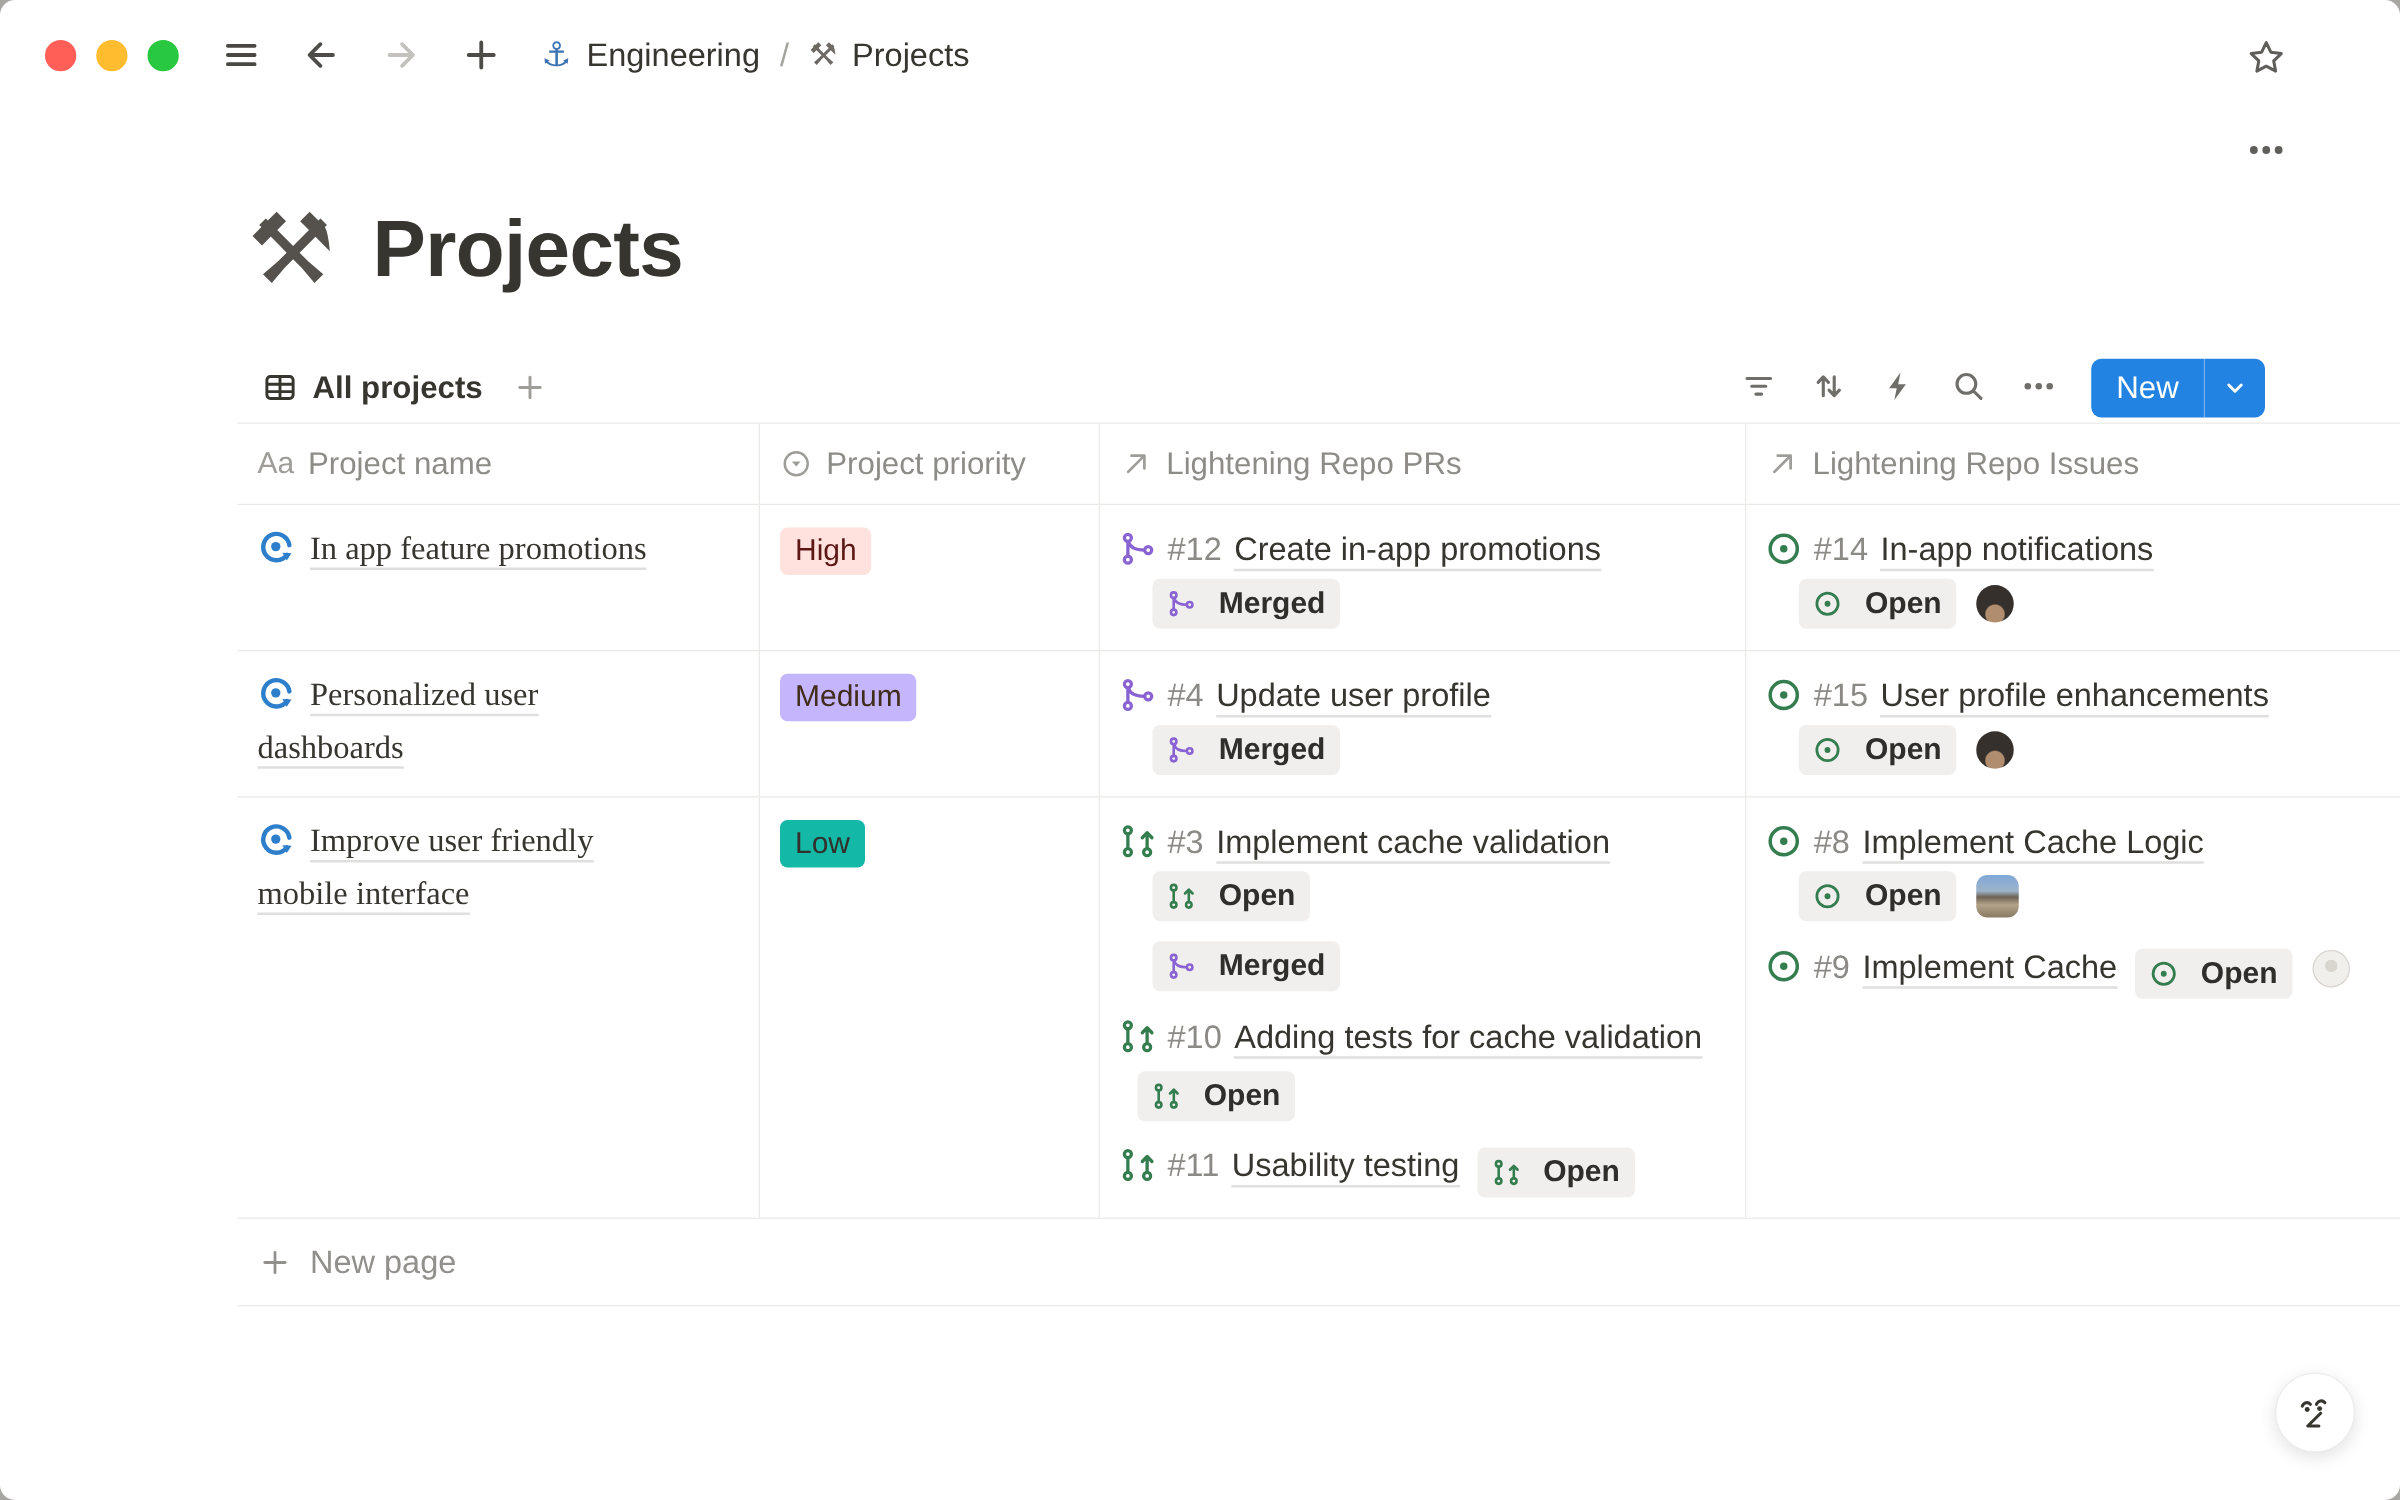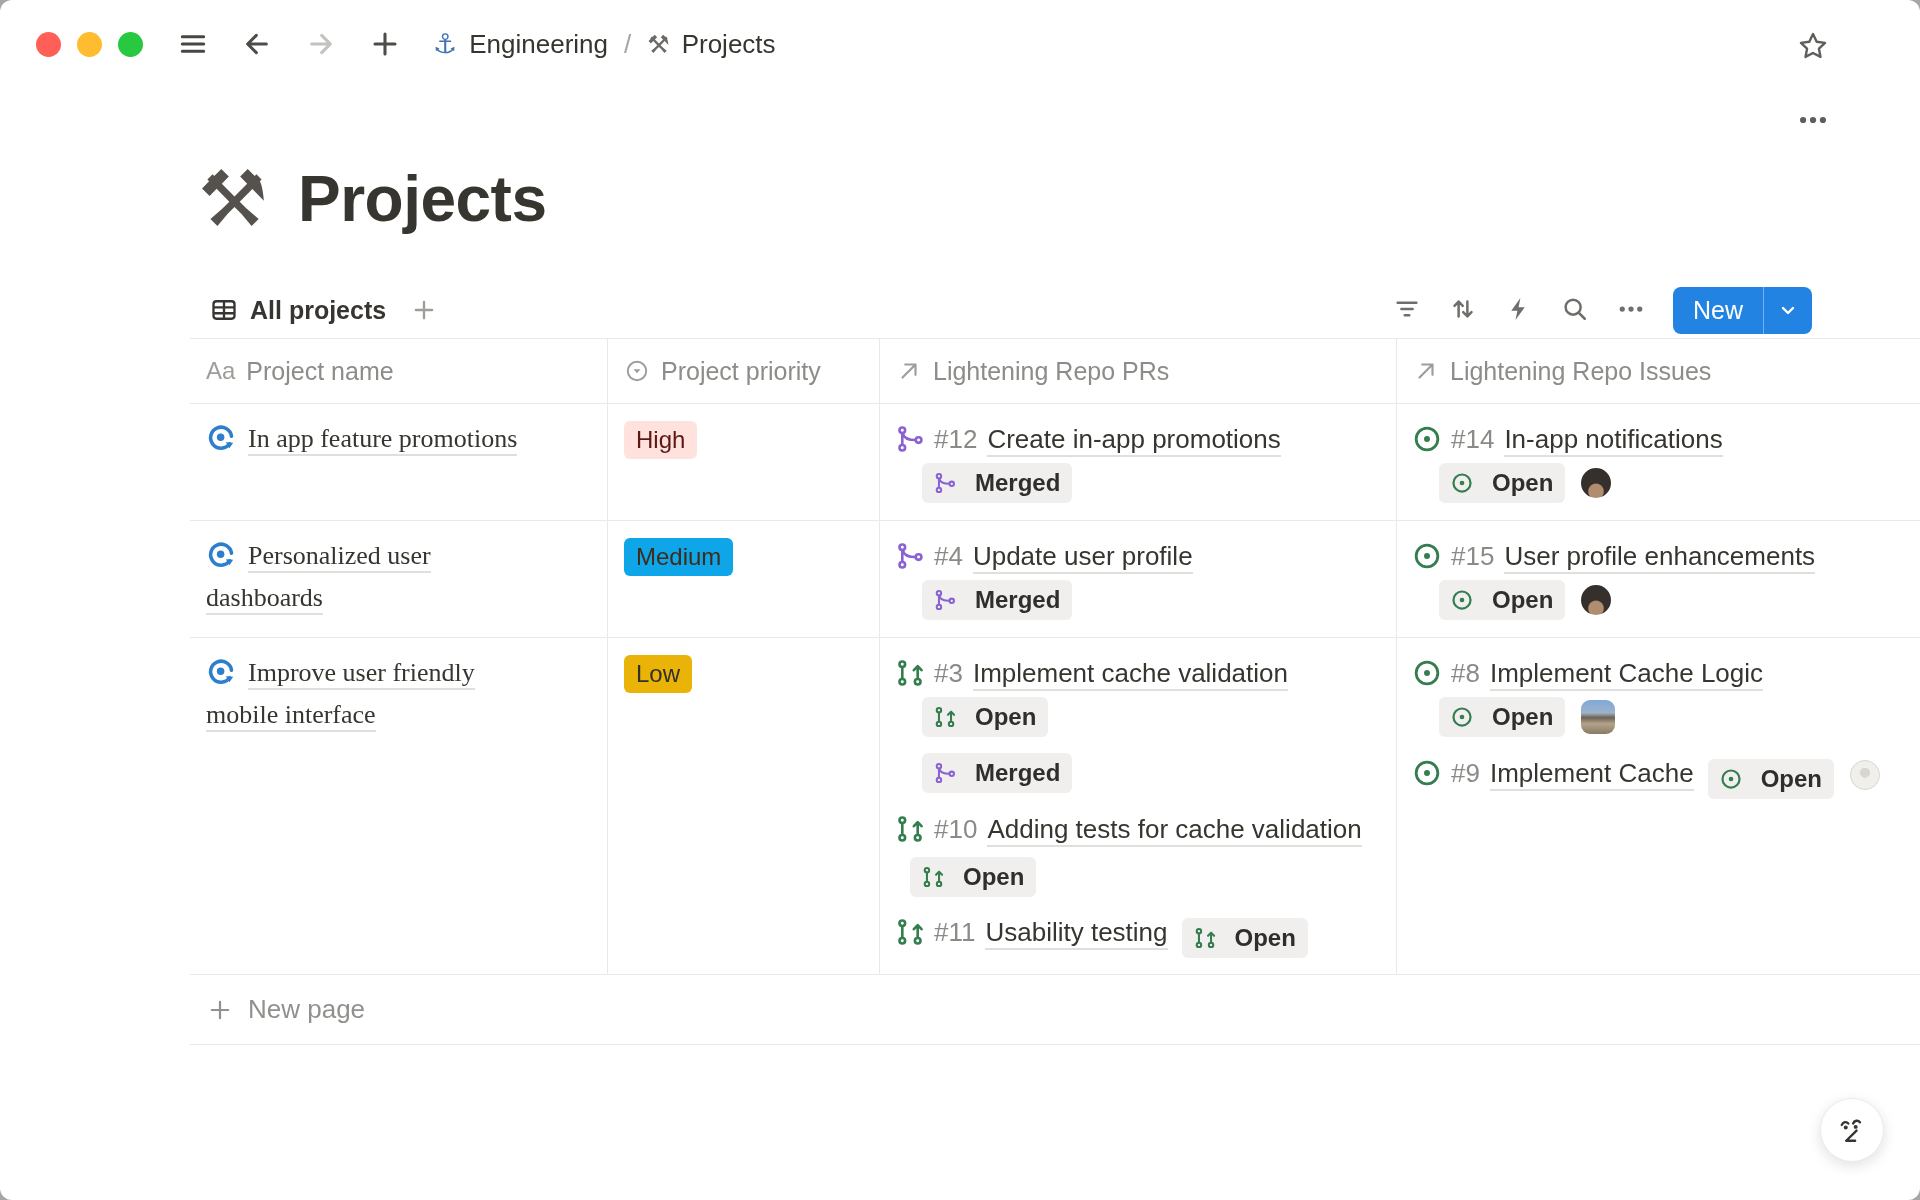--- a/index.html
+++ b/index.html
@@ -43,22 +43,22 @@
   .h-cell{display:flex;align-items:center;gap:11px;padding:0 16px;color:#8d8c88;font-size:25px;cursor:pointer;}
   .h-cell:not(:last-child),.cell:not(:last-child){border-right:1px solid #e9e9e7;}
   .h-icon{color:#9e9d99;display:flex;align-items:center;}
   .aa-icon{font-size:24px;color:#9e9d99;}
   .cell{padding:14px 16px 16px;font-size:26px;line-height:42px;}
   .cell.name-cell{padding-right:60px;font-family:Liberation Serif, serif;}
   .proj-icon{display:inline-block;vertical-align:-6px;margin-right:12px;}
   .page-link{color:#37352f;text-decoration:none;border-bottom:2px solid rgba(55,53,47,0.16);padding-bottom:1px;cursor:pointer;}
   .chip{display:inline-flex;align-items:center;border-radius:6px;padding:2px 12px;font-size:24px;line-height:34px;white-space:nowrap;}
   .chip-red{background:#ffe2dd;color:#5d1715;}
-  .chip-yellow{background:#0ea5e9;color:#402c1b;}
-  .chip-gray{background:#eab308;color:#32302c;}
+  .chip-yellow{background:#c4b5fd;color:#402c1b;}
+  .chip-gray{background:#14b8a6;color:#32302c;}
   .st-chip{background:rgba(227,226,224,0.55);color:#2f2e2b;font-weight:700;gap:9px;padding:3px 12px;}
   .st-chip svg{display:block;}
   .entry + .entry{margin-top:14px;}
   .entry-title .num,.entry.inline .num{color:#8b8a86;margin:0 10px 0 0;}
   .gi{display:inline-block;vertical-align:-5px;margin-right:10px;}
   .entry-meta{margin:2px 0 0 26px;display:flex;align-items:center;gap:16px;height:42px;}
   .entry.inline .st-chip{margin-left:14px;vertical-align:-8px;}
   .avatar{display:inline-block;width:30px;height:30px;border-radius:50%;flex:none;}
   .avatar-dark{background:radial-gradient(circle at 50% 78%, #b08d6e 0 26%, #35302c 30% 100%);}
   .avatar-photo{width:34px;height:34px;border-radius:9px;background:linear-gradient(180deg,#7fa8d9 0%,#9db3c8 38%,#6d6253 52%,#b3a38a 70%,#8a7a63 100%);}

